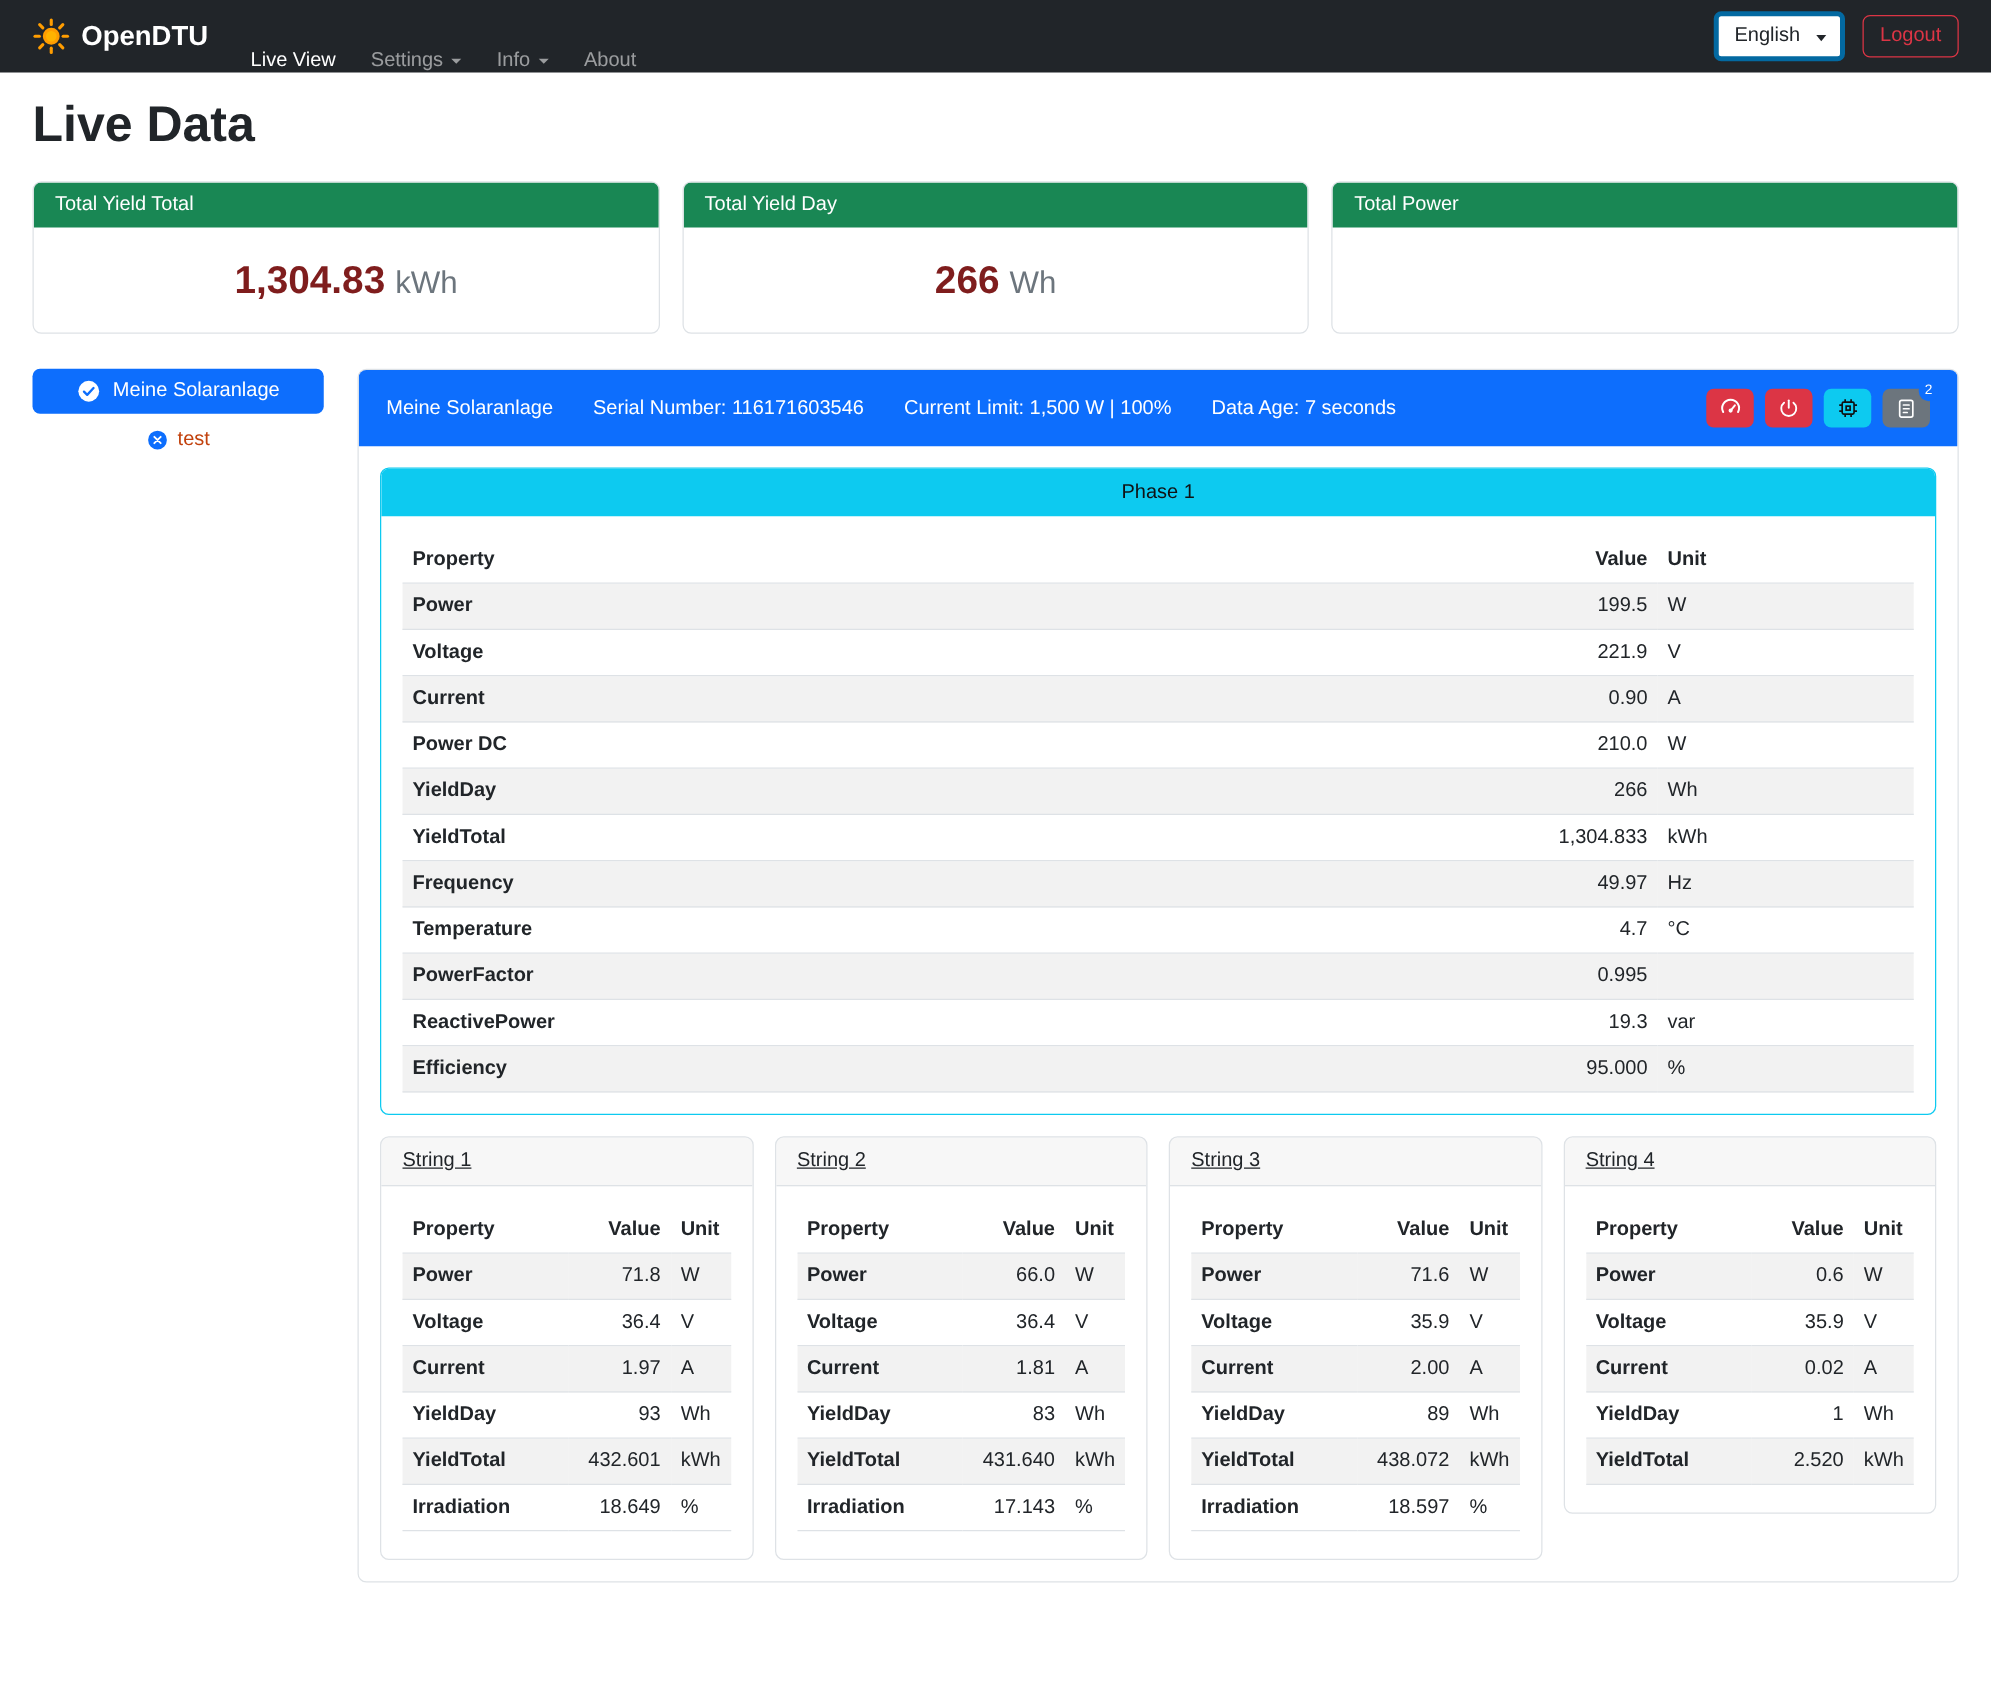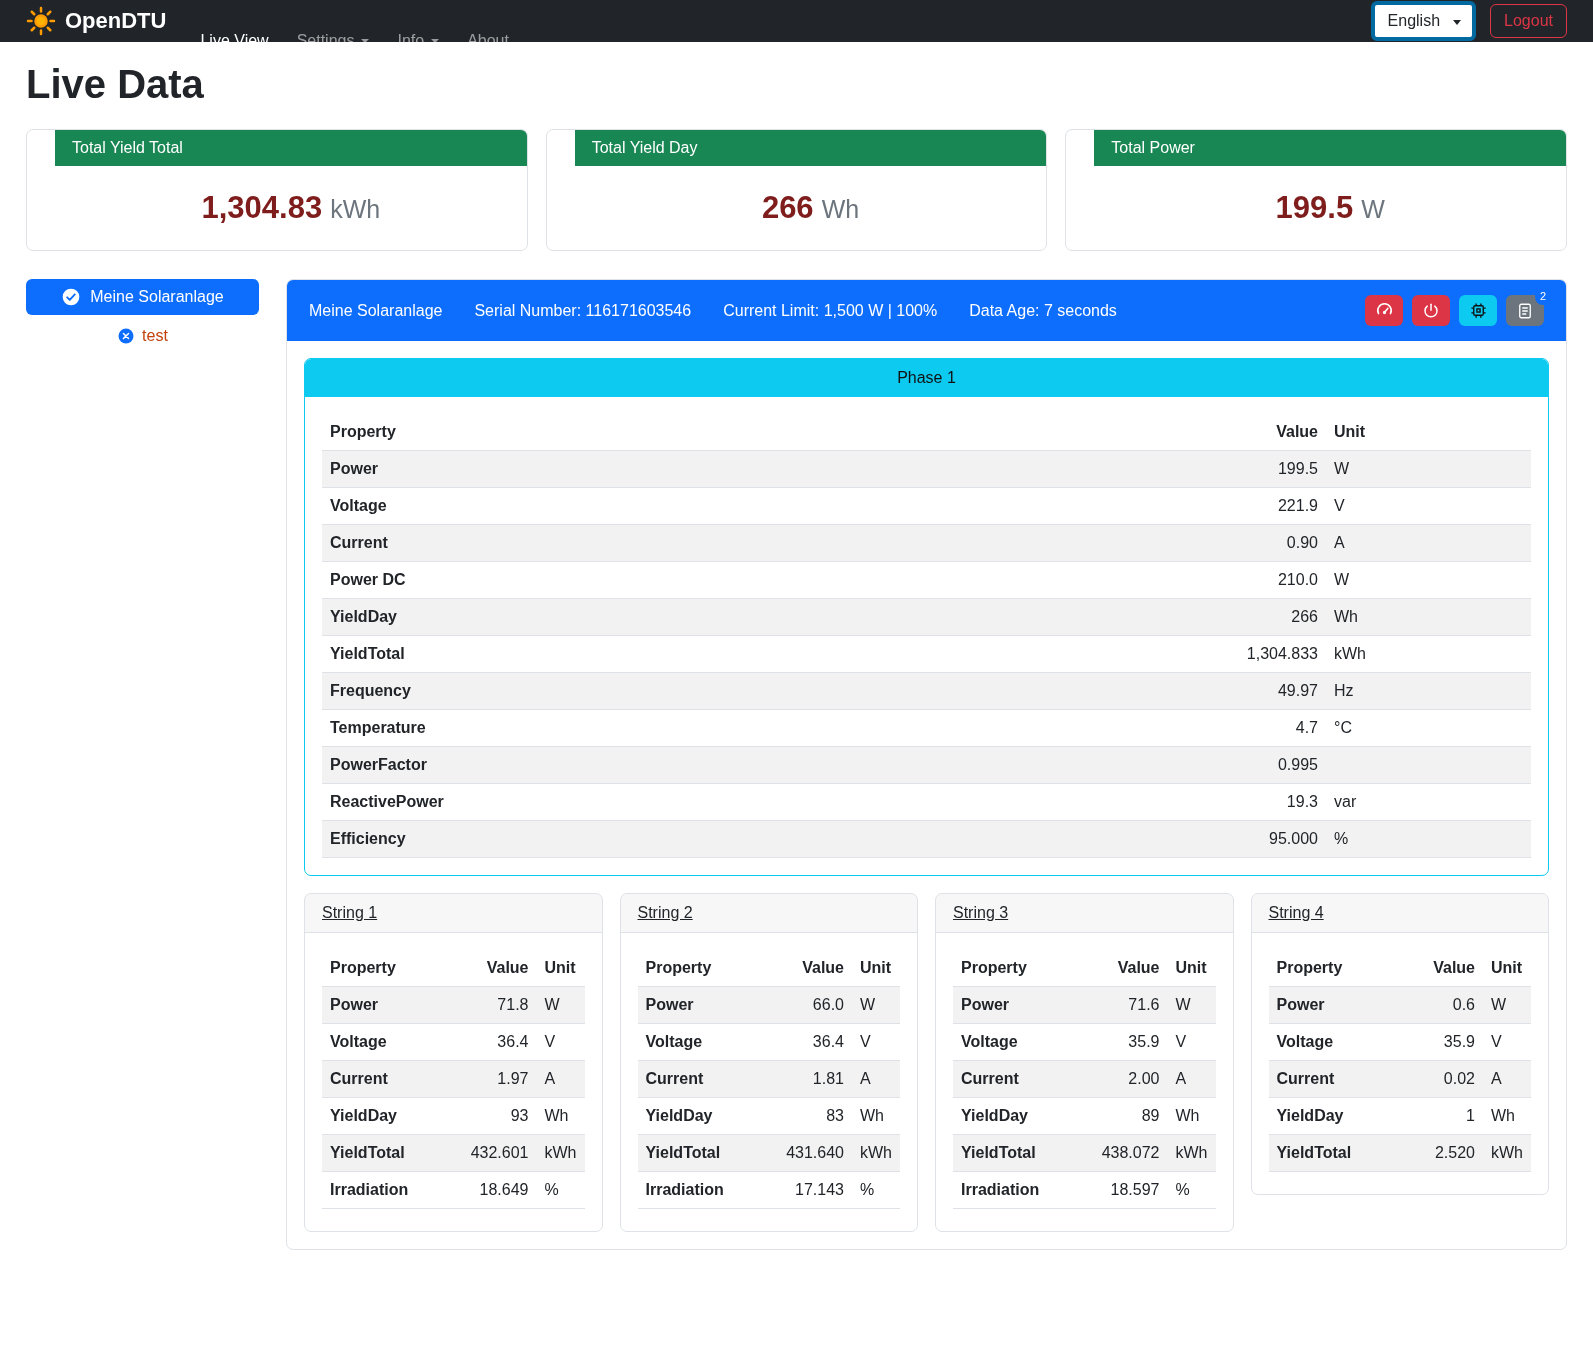--- a/index.html
+++ b/index.html
@@ -7,21 +7,21 @@
   body {
     font-family: "Liberation Sans", sans-serif;
     background: #ffffff;
     color: #212529;
     font-size: 16px;
   }
 
   
   .navbar {
     background: #212529;
-    height: 42px;
+    height: 58px;
     display: flex;
     align-items: center;
     padding: 0 26px;
   }
   .brand {
     display: flex; align-items: center; gap: 9px;
     color: #fff; font-size: 22px; font-weight: 700; cursor: pointer;
   }
   .nav-links { display: flex; align-items: center; margin-left: 20px; margin-top: 39px; }
   .nav-link {
@@ -60,21 +60,21 @@
 
   
   .content { padding: 0 26px 28px 26px; }
   .page-title { font-size: 40px; font-weight: 700; margin: 20px 0 22px 0; }
 
   
   .cards-row { display: flex; gap: 18px; margin-bottom: 28px; }
   .summary-card {
     flex: 1;
     border: 1px solid #dee2e6; border-radius: 7px;
-    background: #fff; overflow: hidden; padding-left: 28px;
+    background: #fff; overflow: hidden;
   }
   .summary-card-header {
     background: #198754; color: #fff;
     padding: 9px 17px; font-size: 16px;
   }
   .summary-card-body {
     padding: 24px 16px; text-align: center;
   }
   .big-value { font-size: 31px; font-weight: 600; color: #7f1d1d; }
   .big-unit  { font-size: 25px; color: #6c757d; margin-left: 8px; }
@@ -225,23 +225,20 @@
       </div>
     </div>
     <div class="summary-card">
       <div class="summary-card-header">Total Yield Day</div>
       <div class="summary-card-body">
         <span class="big-value">266</span><span class="big-unit">Wh</span>
       </div>
     </div>
     <div class="summary-card">
       <div class="summary-card-header">Total Power</div>
-      <div class="summary-card-body">
-        <span class="big-value">199.5</span><span class="big-unit">W</span>
-      </div>
     </div>
   </div>
 
   <div class="main-row">
 
     <div class="sidebar">
       <button class="inverter-btn">
         <span style="display:flex;">
           <svg width="20" height="20" viewBox="0 0 24 24">
             <circle cx="12" cy="12" r="10" fill="#ffffff"></circle>

